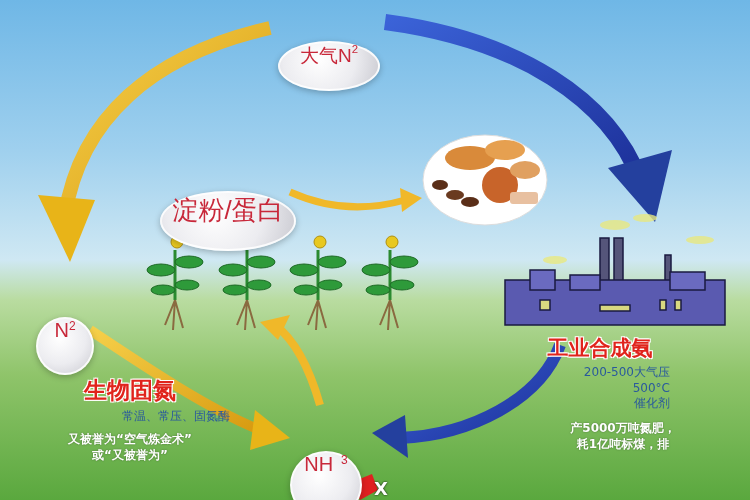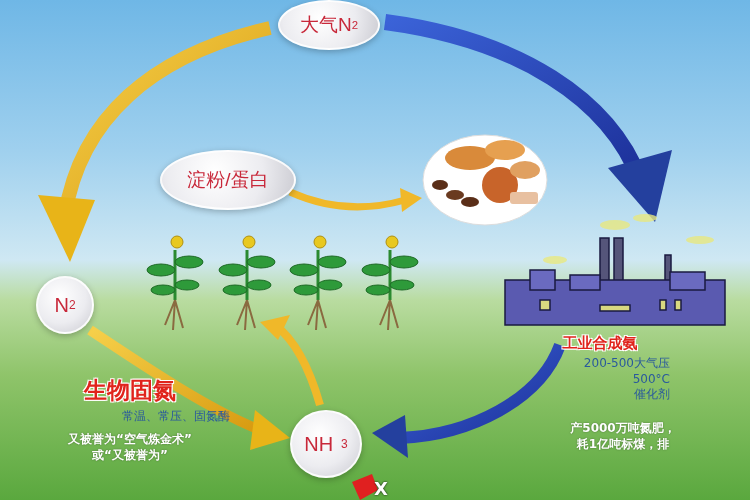--- a/index.html
+++ b/index.html
@@ -4,22 +4,22 @@
   <style>
     * { margin:0; padding:0; box-sizing:border-box; }
     html, body { width:750px; height:500px; overflow:hidden; }
     body { position:relative; font-family:"DejaVu Sans", sans-serif;
       background: linear-gradient(to bottom, #6fb7e6 0%, #9fd0ee 30%, #cfe8f3 52%, #b9dca0 60%, #8fc46a 75%, #5aa83e 100%); }
     .abs { position:absolute; }
     .bubble { position:absolute; border-radius:50%;
       background: radial-gradient(circle at 40% 35%, #ffffff 0%, #ececf0 55%, #c9c9d0 100%);
       border:2px solid rgba(255,255,255,0.85);
       box-shadow: 0 2px 6px rgba(0,0,0,0.25);
-      display:flex; align-items:center; justify-content:center;
-      color:#c8283a; font-family:"Liberation Sans", sans-serif; }
+      display:flex; align-items:flex-start; justify-content:center;
+      color:#c8283a; font-family:"Liberation Sans", sans-serif;margin-top:41px; }
     .bubble sub { font-size:0.6em; vertical-align:-0.35em; }
     .title-red { color:#e0241c; font-weight:bold; font-family:"DejaVu Sans", sans-serif;
       text-shadow: 1px 1px 0 #fff, -1px -1px 0 #fff, 1px -1px 0 #fff, -1px 1px 0 #fff; }
     .sub-blue { color:#2a5a9c; font-size:12px; text-align:right; }
     .white-txt { color:#fff; font-weight:bold; font-size:12px; line-height:16px;
       text-shadow: 0 0 2px rgba(0,0,0,0.4); text-align: center; }
     svg { position:absolute; left:0; top:0; }
   </style>
 </head>
 <body>
@@ -136,33 +136,33 @@
 <div class="bubble" style="left:36px; top:276px; width:58px; height:58px; font-size:20px;">
   <span>N</span>
     <sub>2</sub>
 </div>
 
 <div class="bubble" style="left:290px; top:410px; width:72px; height:68px; font-size:20px;gap:8px;">
   <span>NH</span>
     <sub>3</sub>
 </div>
 
-<div class="bubble" style="left:160px; top:150px; width:136px; height:60px; font-size:19px;">
+<div class="bubble" style="left:160px; top:150px; width:136px; height:60px; font-size:26px;">
   <span>淀粉/蛋白</span>
 </div>
 
 <div class="abs" style="left:30px; top:375px; width:200px; text-align:center;">
   <div class="title-red" style="font-size:23px;text-align:center;">生物固氮</div>
   <div class="sub-blue" style="margin-top:2px;">常温、常压、固氮酶</div>
   <div class="white-txt" style="margin-top:6px;">又被誉为“空气炼金术”</div>
   <div class="white-txt">或“又被誉为”</div>
 </div>
 
 <div class="abs" style="left:530px; top:334px; width:140px; text-align:center;">
-  <div class="title-red" style="font-size:15px;">工业合成氨</div>
+  <div class="title-red" style="font-size:21px;">工业合成氨</div>
   <div class="sub-blue" style="margin-top:2px;">200-500大气压</div>
   <div class="sub-blue">500°C</div>
   <div class="sub-blue">催化剂</div>
 </div>
 
 <div class="abs" style="left:538px; top:420px; width:170px;">
   <div class="white-txt">产5000万吨氮肥，</div>
   <div class="white-txt">耗1亿吨标煤，排</div>
 </div>
 

